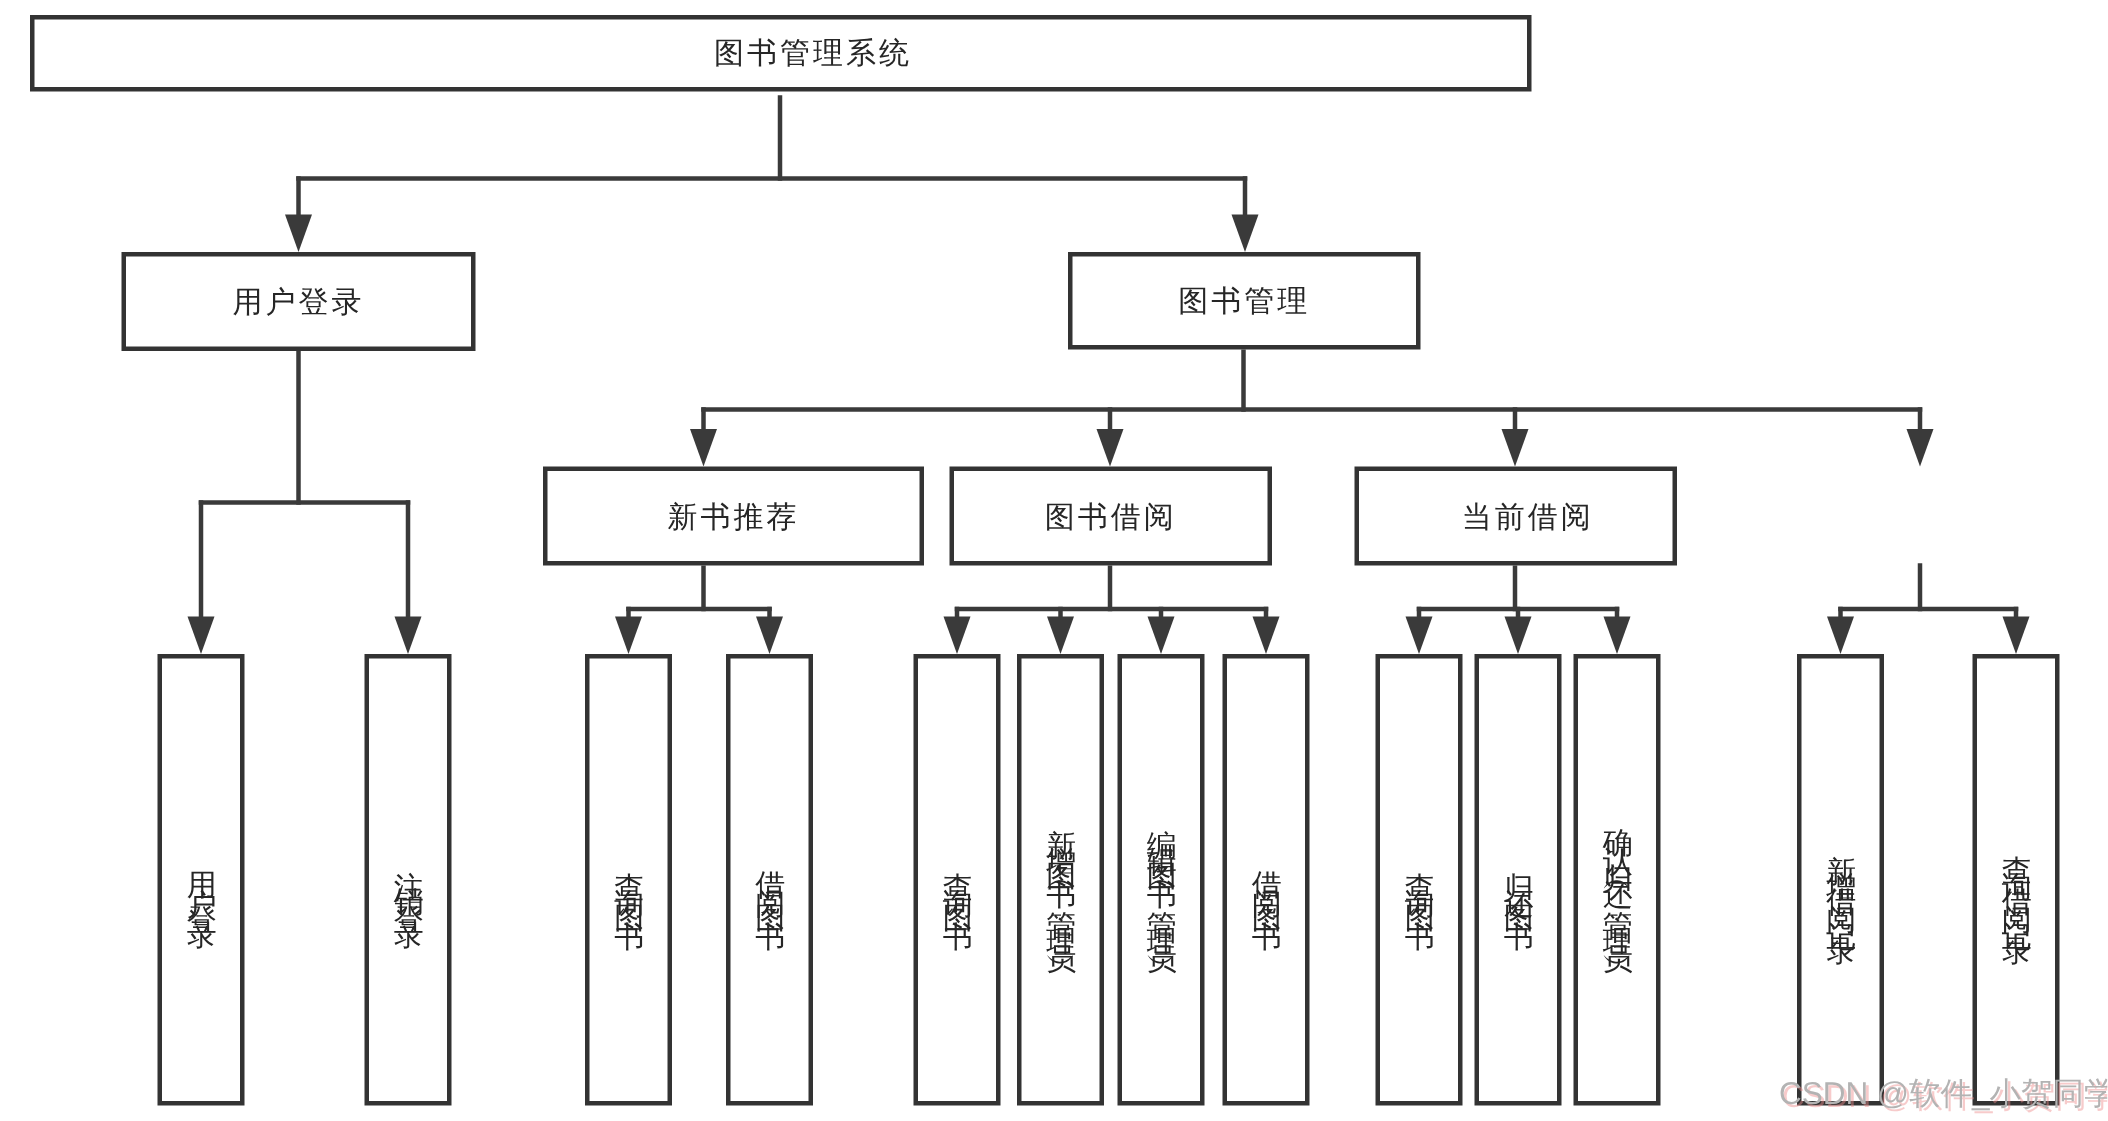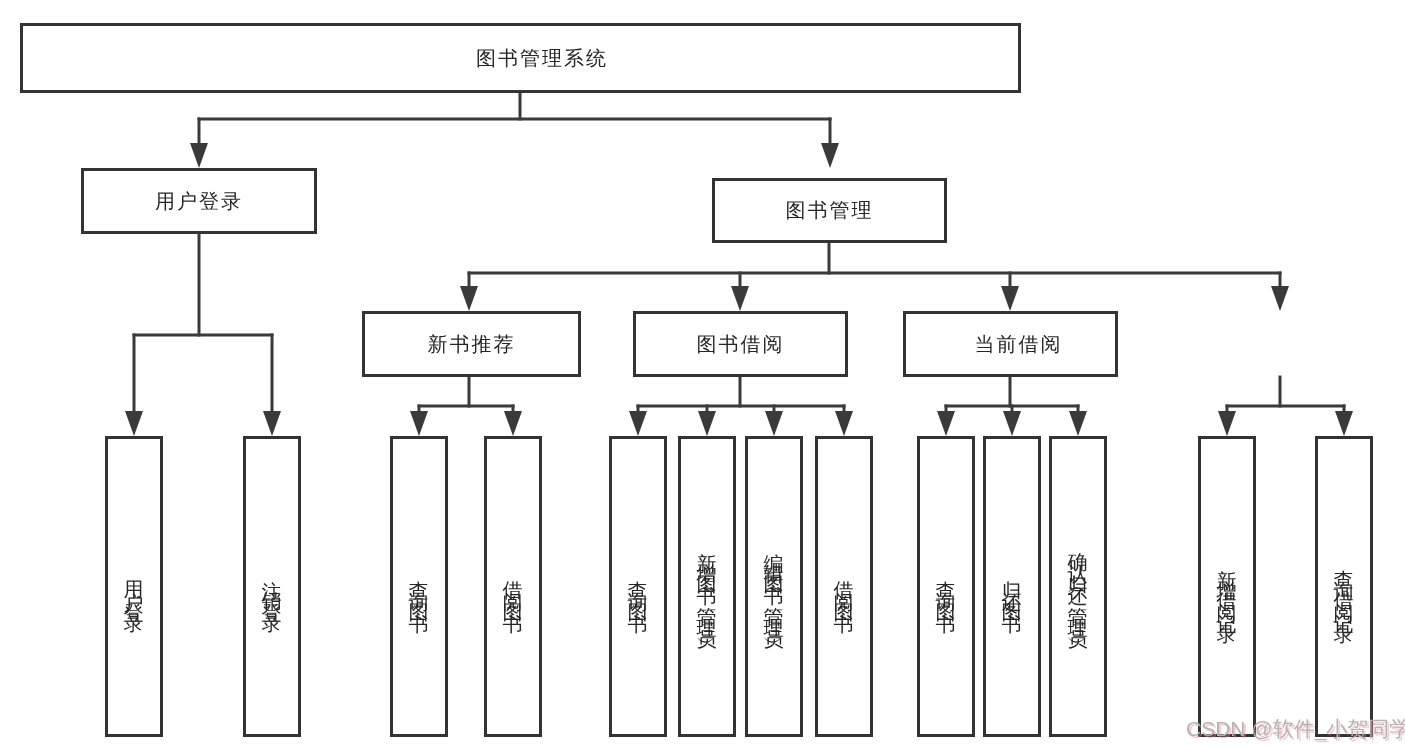--- a/index.html
+++ b/index.html
@@ -110,32 +110,32 @@
     <polygon points="1069,411 1087,411 1078,436" stroke="none"></polygon>
 
     <line x1="1280" y1="377" x2="1280" y2="406"></line>
     <line x1="1227" y1="406" x2="1344" y2="406"></line>
     <line x1="1227" y1="406" x2="1227" y2="418"></line>
     <line x1="1344" y1="406" x2="1344" y2="418"></line>
     <polygon points="1218,411 1236,411 1227,436" stroke="none"></polygon>
     <polygon points="1335,411 1353,411 1344,436" stroke="none"></polygon>
   </svg>
 
-  <div class="box hbox" style="left:20px; top:23px; width:1001px; height:70px;padding-left:43px;">
+  <div class="box hbox" style="left:20px; top:10px; width:1001px; height:51px;padding-left:43px;">
     <span>图书管理系统</span>
   </div>
 
   <div class="box hbox" style="left:81px; top:168px; width:236px; height:66px;">
     <span>用户登录</span>
   </div>
-  <div class="box hbox" style="left:712px; top:168px; width:235px; height:65px;margin-top:10px;">
+  <div class="box hbox" style="left:712px; top:168px; width:235px; height:65px;">
     <span>图书管理</span>
   </div>
 
-  <div class="box hbox" style="left:362px; top:311px; width:219px; height:66px;">
+  <div class="box hbox" style="left:362px; top:311px; width:254px; height:66px;">
     <span>新书推荐</span>
   </div>
   <div class="box hbox" style="left:633px; top:311px; width:215px; height:66px;">
     <span>图书借阅</span>
   </div>
   <div class="box hbox" style="left:903px; top:311px; width:215px; height:66px;padding-left:16px;">
     <span>当前借阅</span>
   </div>
 
   <div class="box leaf" style="left:105px; top:436px; width:58px; height:301px;">

